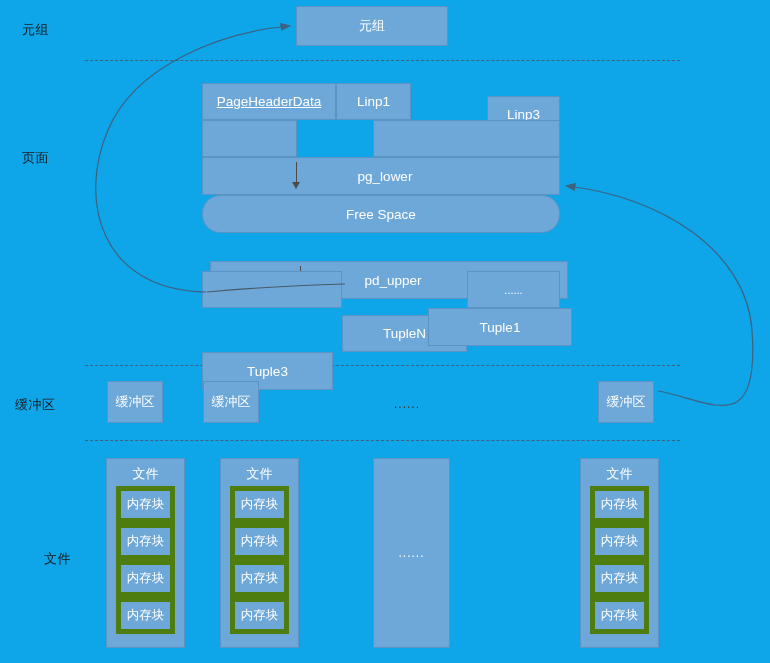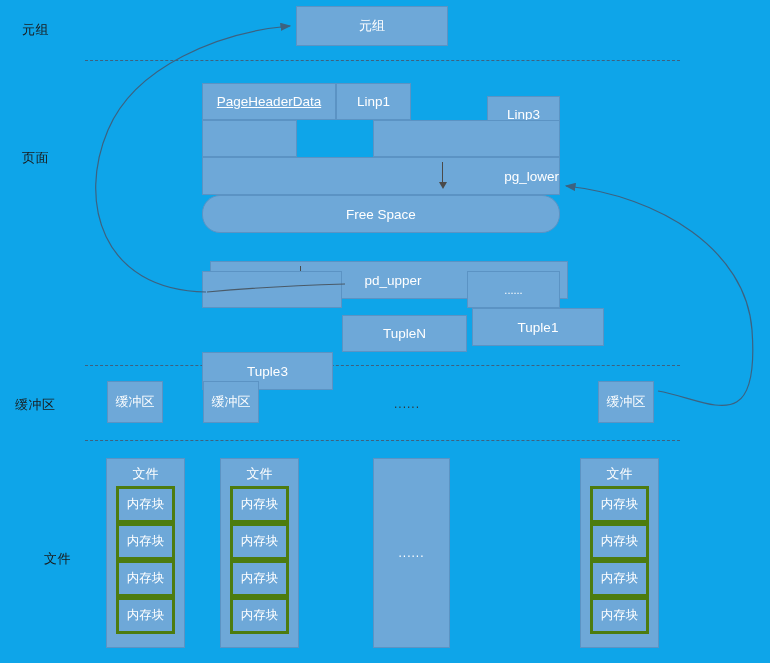--- a/index.html
+++ b/index.html
@@ -103,21 +103,21 @@
     text-align: center;
     color: #ffffff;
     font-size: 13px;
   }
   .mem-block {
     position: absolute;
     left: 9px;
     right: 9px;
     height: 37px;
     background: #6ea8d8;
-    border: 3px solid #4d7c0f;
+    border: 5px solid #4d7c0f;
     box-sizing: border-box;
     display: flex;
     align-items: center;
     justify-content: center;
     color: #ffffff;
     font-size: 12.5px;
   }
   svg.overlay {
     position: absolute;
     left: 0;
@@ -157,21 +157,21 @@
       <span>Linp3</span>
     </div>
 
     <div class="p-cell" style="left:0px;   top:37px; width:95px;  height:37px;">
       <span></span>
     </div>
     <div class="p-cell" style="left:171px; top:37px; width:187px; height:37px;">
       <span></span>
     </div>
 
-    <div class="p-cell" style="left:0px; top:74px; width:358px; height:38px;justify-content:flex-end;">
+    <div class="p-cell" style="left:0px; top:74px; width:358px; height:38px;">
       <span class="arrow-glyph">
         <span class="down-arrow" style="left:-54px; top:-14px; height:21px;"></span>
       </span>
       <span style="margin-left:8px;">pg_lower</span>
     </div>
 
     <div class="p-cell" style="left:0px; top:112px; width:358px; height:38px;border-radius:18px;">
       <span>Free Space</span>
     </div>
 
@@ -188,21 +188,21 @@
     <div class="p-cell" style="left:140px; top:188px; width:125px; height:37px;margin-top:44px;">
       <span>TupleN</span>
     </div>
     <div class="p-cell" style="left:265px; top:188px; width:93px;  height:37px; font-size:11px;">
       <span>......</span>
     </div>
 
     <div class="p-cell" style="left:0px;   top:225px; width:131px; height:38px;margin-top:44px;">
       <span>Tuple3</span>
     </div>
-    <div class="p-cell" style="left:226px; top:225px; width:132px; height:38px;margin-left:44px;">
+    <div class="p-cell" style="left:226px; top:225px; width:144px; height:38px;">
       <span>Tuple1</span>
     </div>
   </div>
 
   <div class="blue-box" style="left:107px; top:381px; width:56px; height:42px;">
     <span>缓冲区</span>
   </div>
   <div class="blue-box" style="left:203px; top:381px; width:56px; height:42px;">
     <span>缓冲区</span>
   </div>

